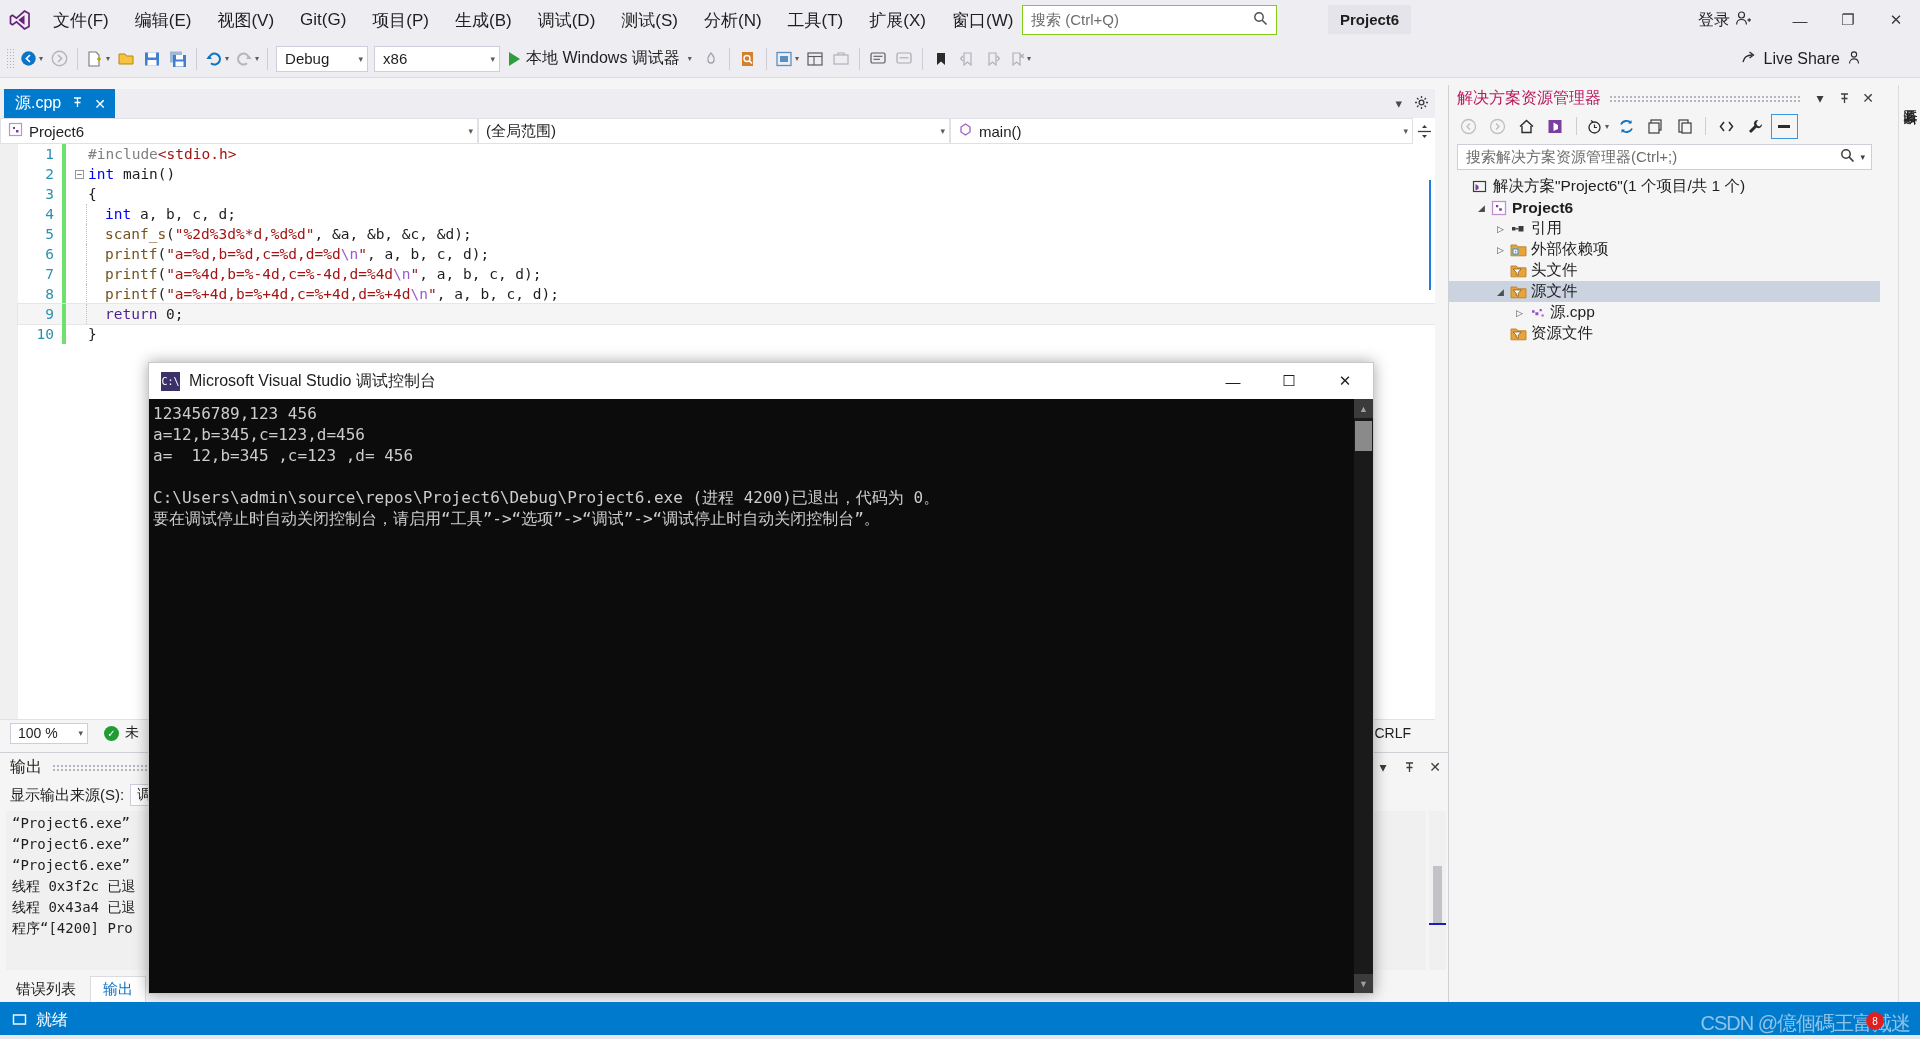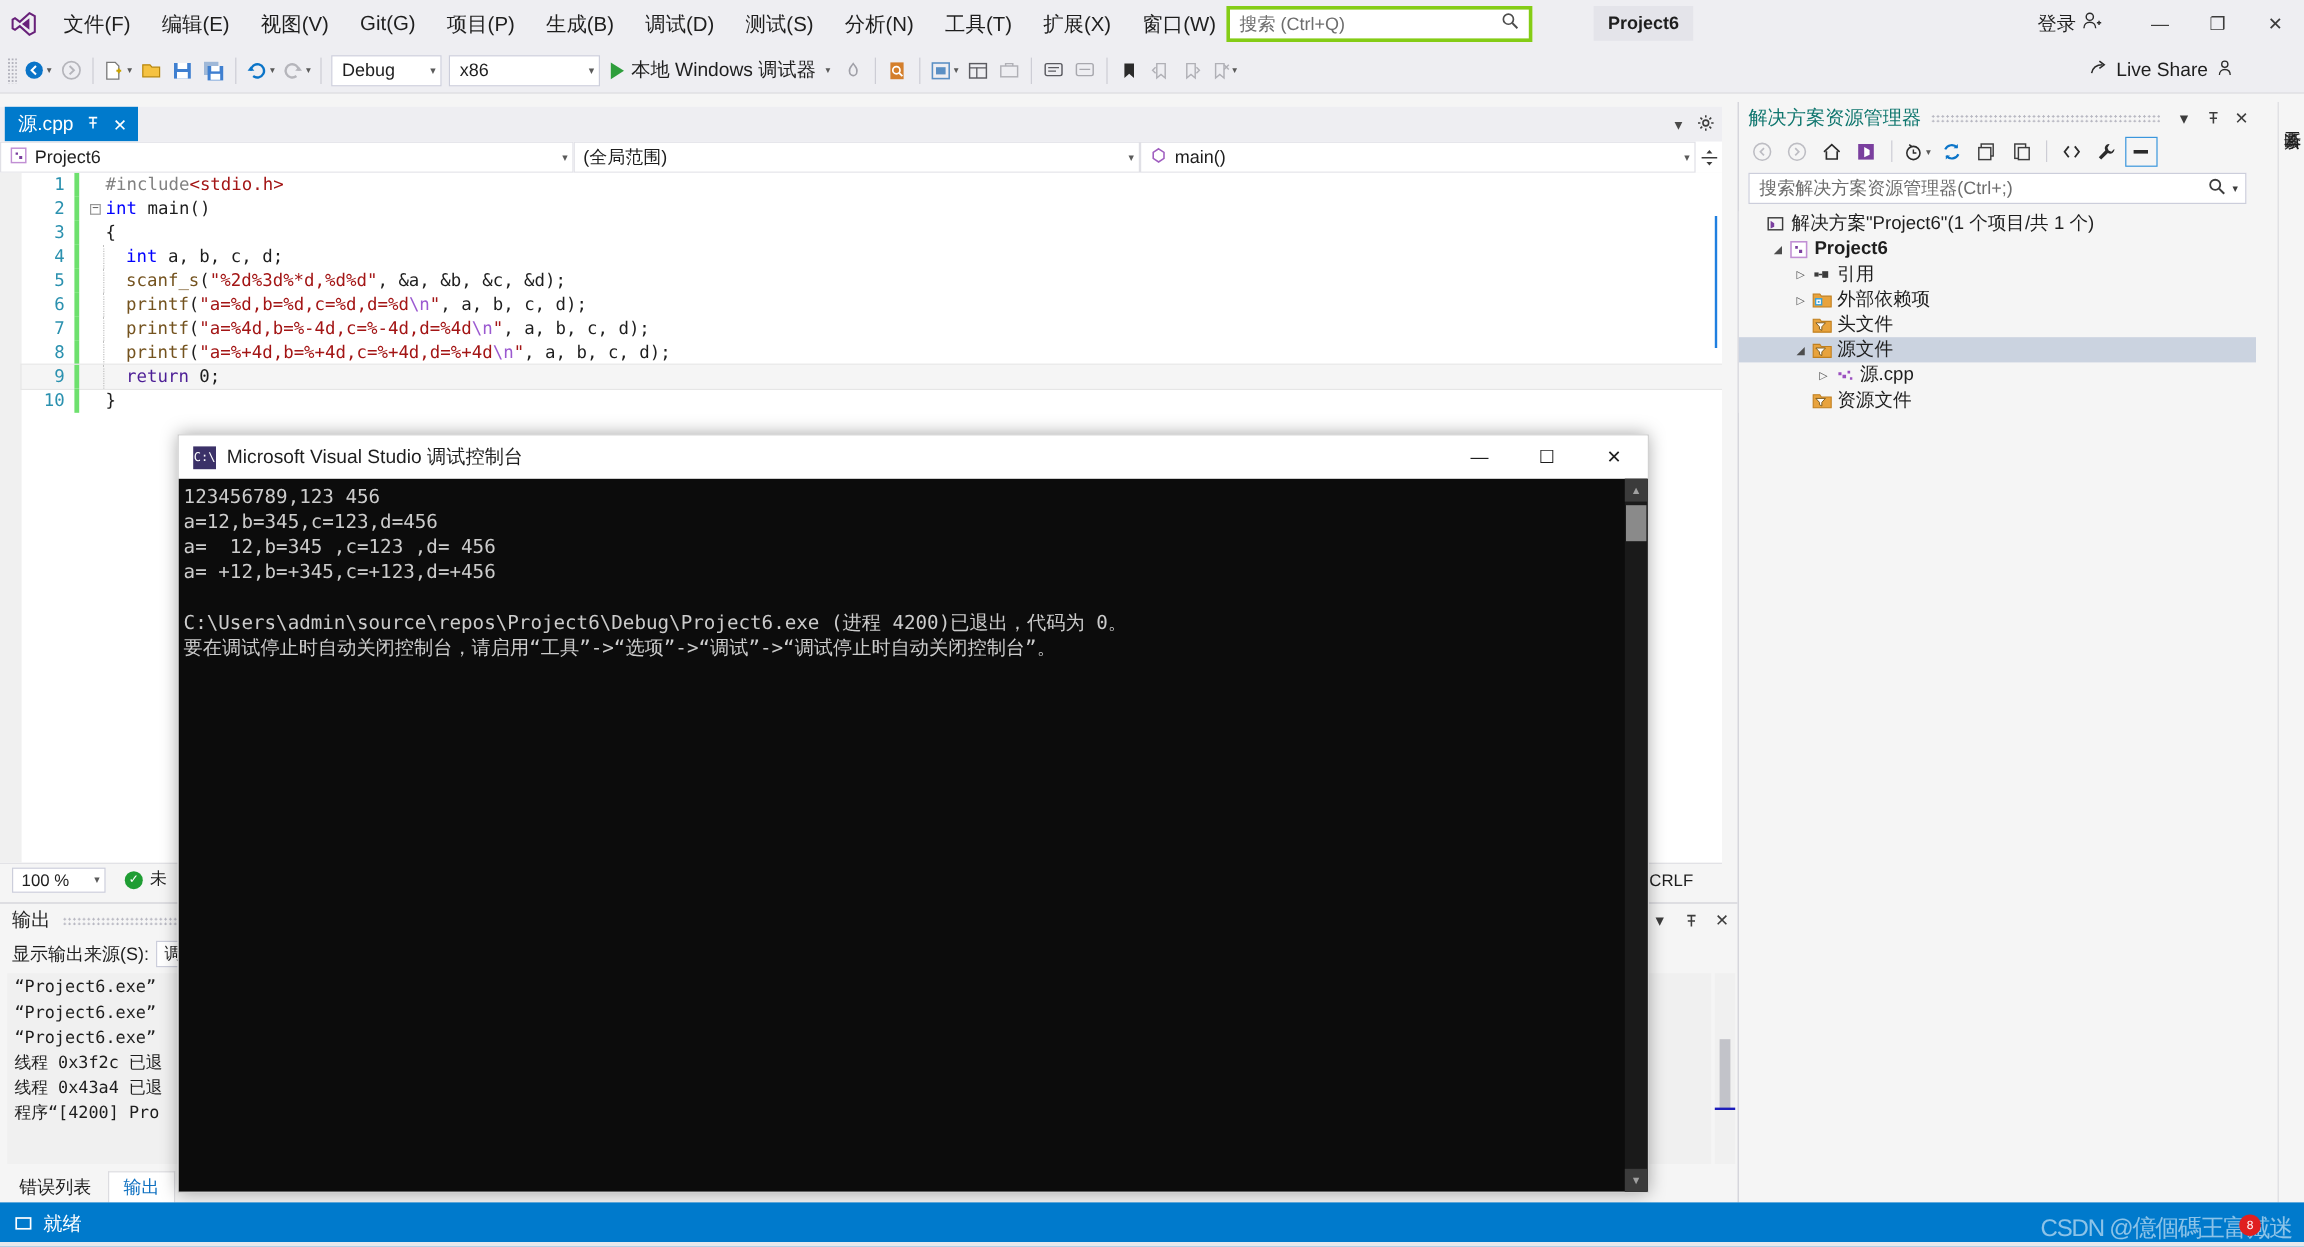--- a/index.html
+++ b/index.html
@@ -26,21 +26,21 @@
     width: 40px; height: 40px; display: flex; align-items: center; justify-content: center;
   }
   .vs-logo svg { display:block; }
   .menu-item {
     font-size: 17px; color: #1e1e1e; padding: 0 13px; height: 40px;
     display: flex; align-items: center; white-space: nowrap; cursor: default;
   }
 
   .qsearch {
     position: absolute; left: 1022px; top: 5px; width: 255px; height: 30px;
-    background: #ffffff; border: 3px solid #84cc16;
+    background: #ffffff; border: 1px solid #84cc16;
     display: flex; align-items: center; padding: 0 8px;
   }
   .qsearch .ph { font-size: 15px; color: #6d6d6d; flex: 1; }
   .qsearch .mag { color: #4d4d4d; }
 
   .proj-badge {
     position: absolute; left: 1328px; top: 5px; height: 29px;
     background: #e4e4ea; color: #1e1e1e; font-size: 15px; font-weight: bold;
     display: flex; align-items: center; padding: 0 12px;
   }
@@ -250,21 +250,21 @@
   .out-sc-marker { position: absolute; left: 0; top: 112px; width: 17px; height: 2px; background: #1d1dbb; }
 
   
   .solex {
     position: absolute; left: 1448px; top: 85px; width: 432px; height: 917px;
     background: #f5f5f5; border-left: 1px solid #cfcfd6;
   }
   .solex-header {
     height: 26px; display: flex; align-items: center; padding-left: 8px;
   }
-  .solex-title { font-size: 16px; color: #0f766e; white-space: nowrap; }
+  .solex-title { font-size: 16px; color: #be185d; white-space: nowrap; }
   .solex-dots { flex: 1; height: 7px; margin: 0 8px;
     background-image: radial-gradient(#b6b6c0 1px, transparent 1px); background-size: 4px 4px; }
   .solex-hbtn { width: 24px; height: 24px; display: flex; align-items: center; justify-content: center;
     font-size: 14px; color: #3c3c3c; }
   .solex-toolbar {
     height: 30px; display: flex; align-items: center; padding-left: 6px; gap: 2px;
   }
   .se-tb {
     width: 27px; height: 25px; display: flex; align-items: center; justify-content: center;
     font-size: 15px; color: #3c3c3c;
@@ -895,21 +895,20 @@
       <span class="con-wc">
         <span class="con-btn">—</span>
         <span class="con-btn">☐</span>
         <span class="con-btn close">✕</span>
       </span>
     </div>
     <div class="con-body" id="con-body">
         <div class="con-line">123456789,123 456</div>
         <div class="con-line">a=12,b=345,c=123,d=456</div>
         <div class="con-line">a=  12,b=345 ,c=123 ,d= 456</div>
-        <div class="con-line">a= +12,b=+345,c=+123,d=+456</div>
         <div class="con-line">&nbsp;</div>
         <div class="con-line">C:\Users\admin\source\repos\Project6\Debug\Project6.exe (进程 4200)已退出，代码为 0。</div>
         <div class="con-line">要在调试停止时自动关闭控制台，请启用“工具”-&gt;“选项”-&gt;“调试”-&gt;“调试停止时自动关闭控制台”。</div>
       </div>
     <div class="con-scroll">
       <div class="con-sc-arrow">▲</div>
       <div class="con-sc-thumb"></div>
       <div class="con-sc-arrow" style="position:absolute;bottom:0;">▼</div>
     </div>
   </div>

